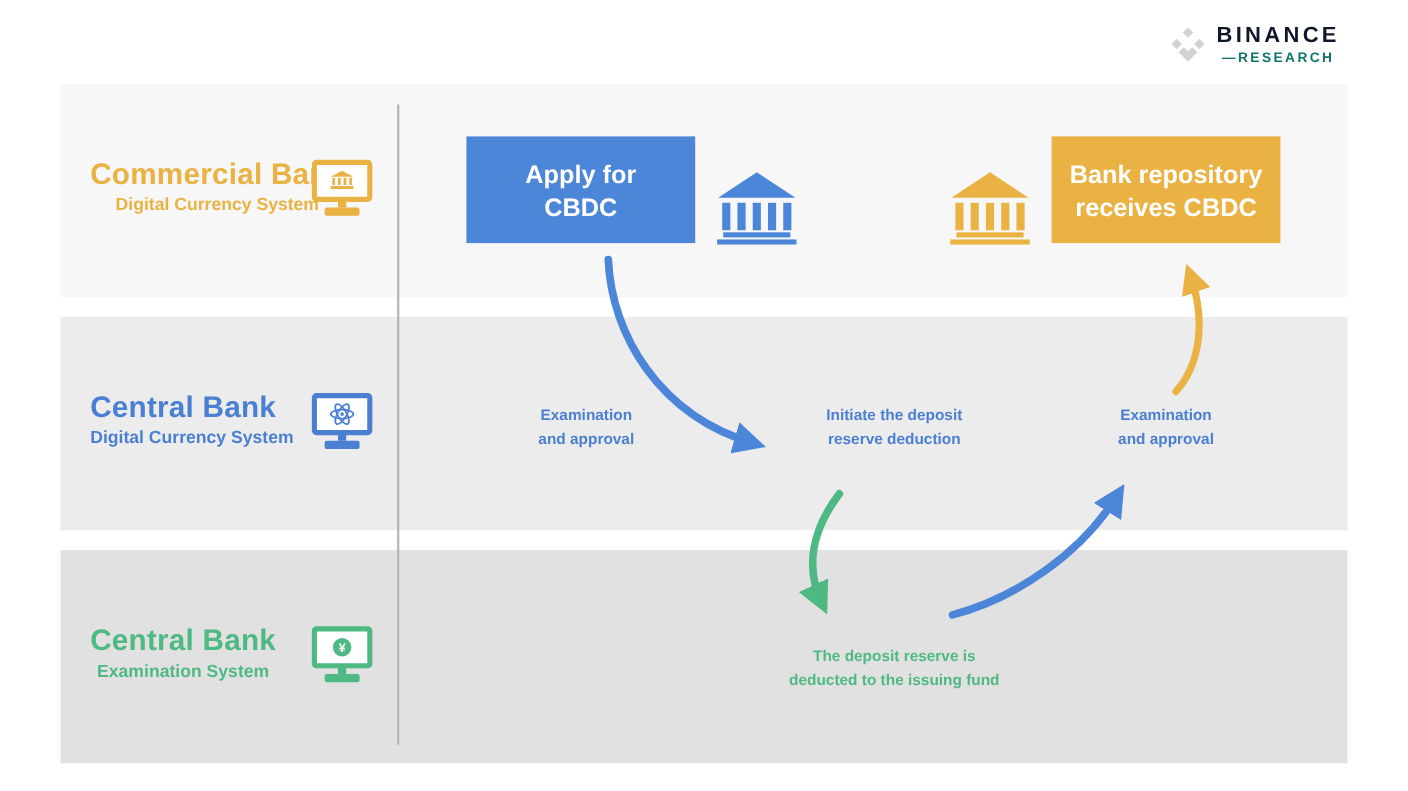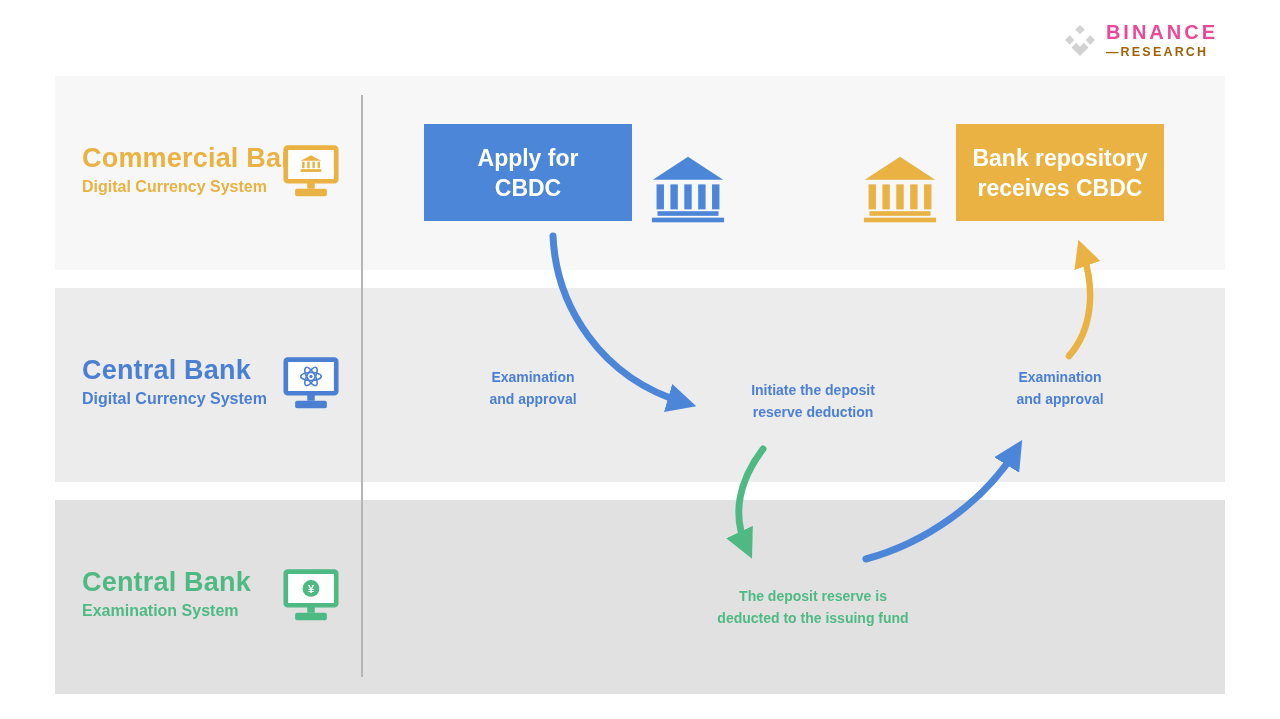--- a/index.html
+++ b/index.html
@@ -9,28 +9,28 @@
     width: 1280px;
     height: 719px;
     background: #ffffff;
     overflow: hidden;
     font-family: "Liberation Sans", sans-serif;
   }
 
   
   .logo { position: absolute; top: 22px; right: 62px; display: flex; align-items: center; gap: 9px; }
   .logo-text { display: flex; flex-direction: column; line-height: 1; }
-  .logo-brand { font-size: 20px; font-weight: bold; letter-spacing: 3px; color: #ec4899; }
-  .logo-sub   { font-size: 12.5px; font-weight: bold; letter-spacing: 2.2px; color: #a16207; margin-top: 4px; }
+  .logo-brand { font-size: 20px; font-weight: bold; letter-spacing: 3px; color: #0f172a; }
+  .logo-sub   { font-size: 12.5px; font-weight: bold; letter-spacing: 2.2px; color: #0f766e; margin-top: 4px; text-align: center; }
 
   
   .lane { position: absolute; left: 55px; width: 1170px; height: 194px; }
   .lane-label { position: absolute; left: 27px; top: 66px; }
   .lane-title { font-size: 27px; font-weight: bold; line-height: 32px; letter-spacing: 0.2px; }
-  .lane-subtitle { font-size: 16px; font-weight: bold; line-height: 20px; margin-top: 3px; }
+  .lane-subtitle { font-size: 16px; font-weight: bold; line-height: 20px; margin-top: 3px; text-align: center; }
   .lane-monitor { position: absolute; left: 228px; top: 68px; width: 56px; height: 54px; }
 
   .divider { position: absolute; left: 361px; top: 95px; width: 2px; height: 582px; background: #b5b5b5; }
 
   
   .flow-box {
     position: absolute; top: 124px; width: 208px; height: 97px;
     display: flex; align-items: center; justify-content: center;
     color: #ffffff; font-size: 23px; font-weight: bold; line-height: 30px;
     text-align: center;
@@ -171,21 +171,21 @@
         <rect x="66" y="31" width="8" height="27"></rect>
         <rect x="7" y="60" width="66" height="5"></rect>
         <rect x="1" y="67" width="78" height="5"></rect>
       </g>
     </svg>
   </span>
 
   <div class="annotation ann-exam-left prewrap" style="color: rgb(74, 127, 210);">Examination
 and approval</div>
 
-  <div class="annotation ann-initiate prewrap" style="color: rgb(74, 127, 210); margin-top: 13px;">Initiate the deposit
+  <div class="annotation ann-initiate prewrap" style="color: rgb(74, 127, 210);">Initiate the deposit
 reserve deduction</div>
 
   <div class="annotation ann-exam-right prewrap" style="color: rgb(74, 127, 210);">Examination
 and approval</div>
 
   <div class="annotation ann-deduct prewrap" style="color: rgb(79, 185, 131);">The deposit reserve is
 deducted to the issuing fund</div>
 
   <svg class="arrows" viewBox="0 0 1280 719">
     <defs>

